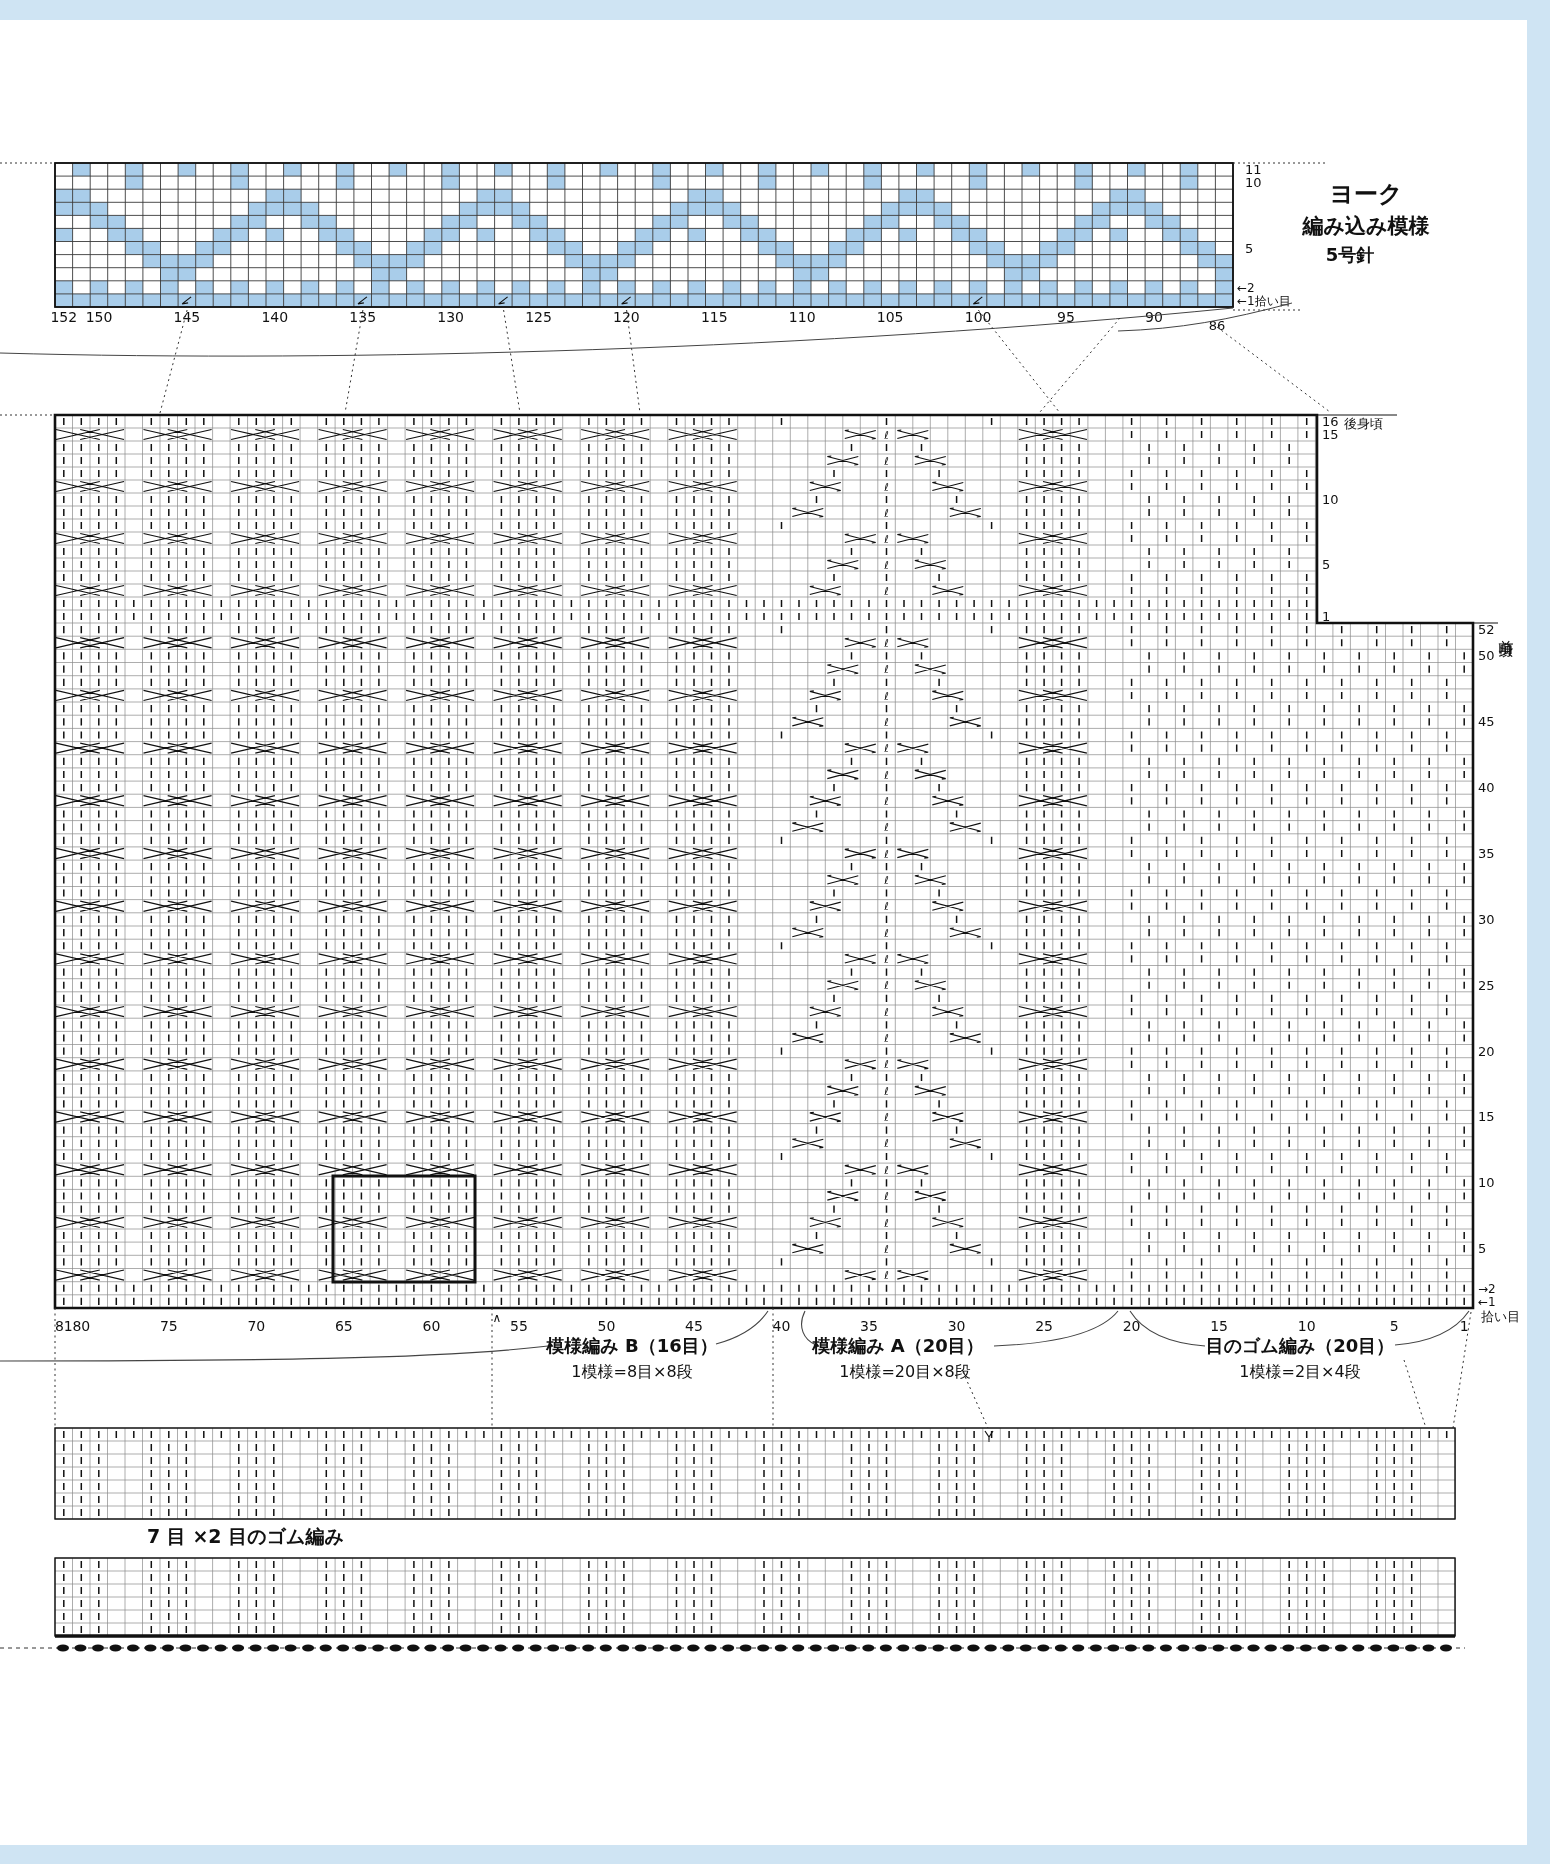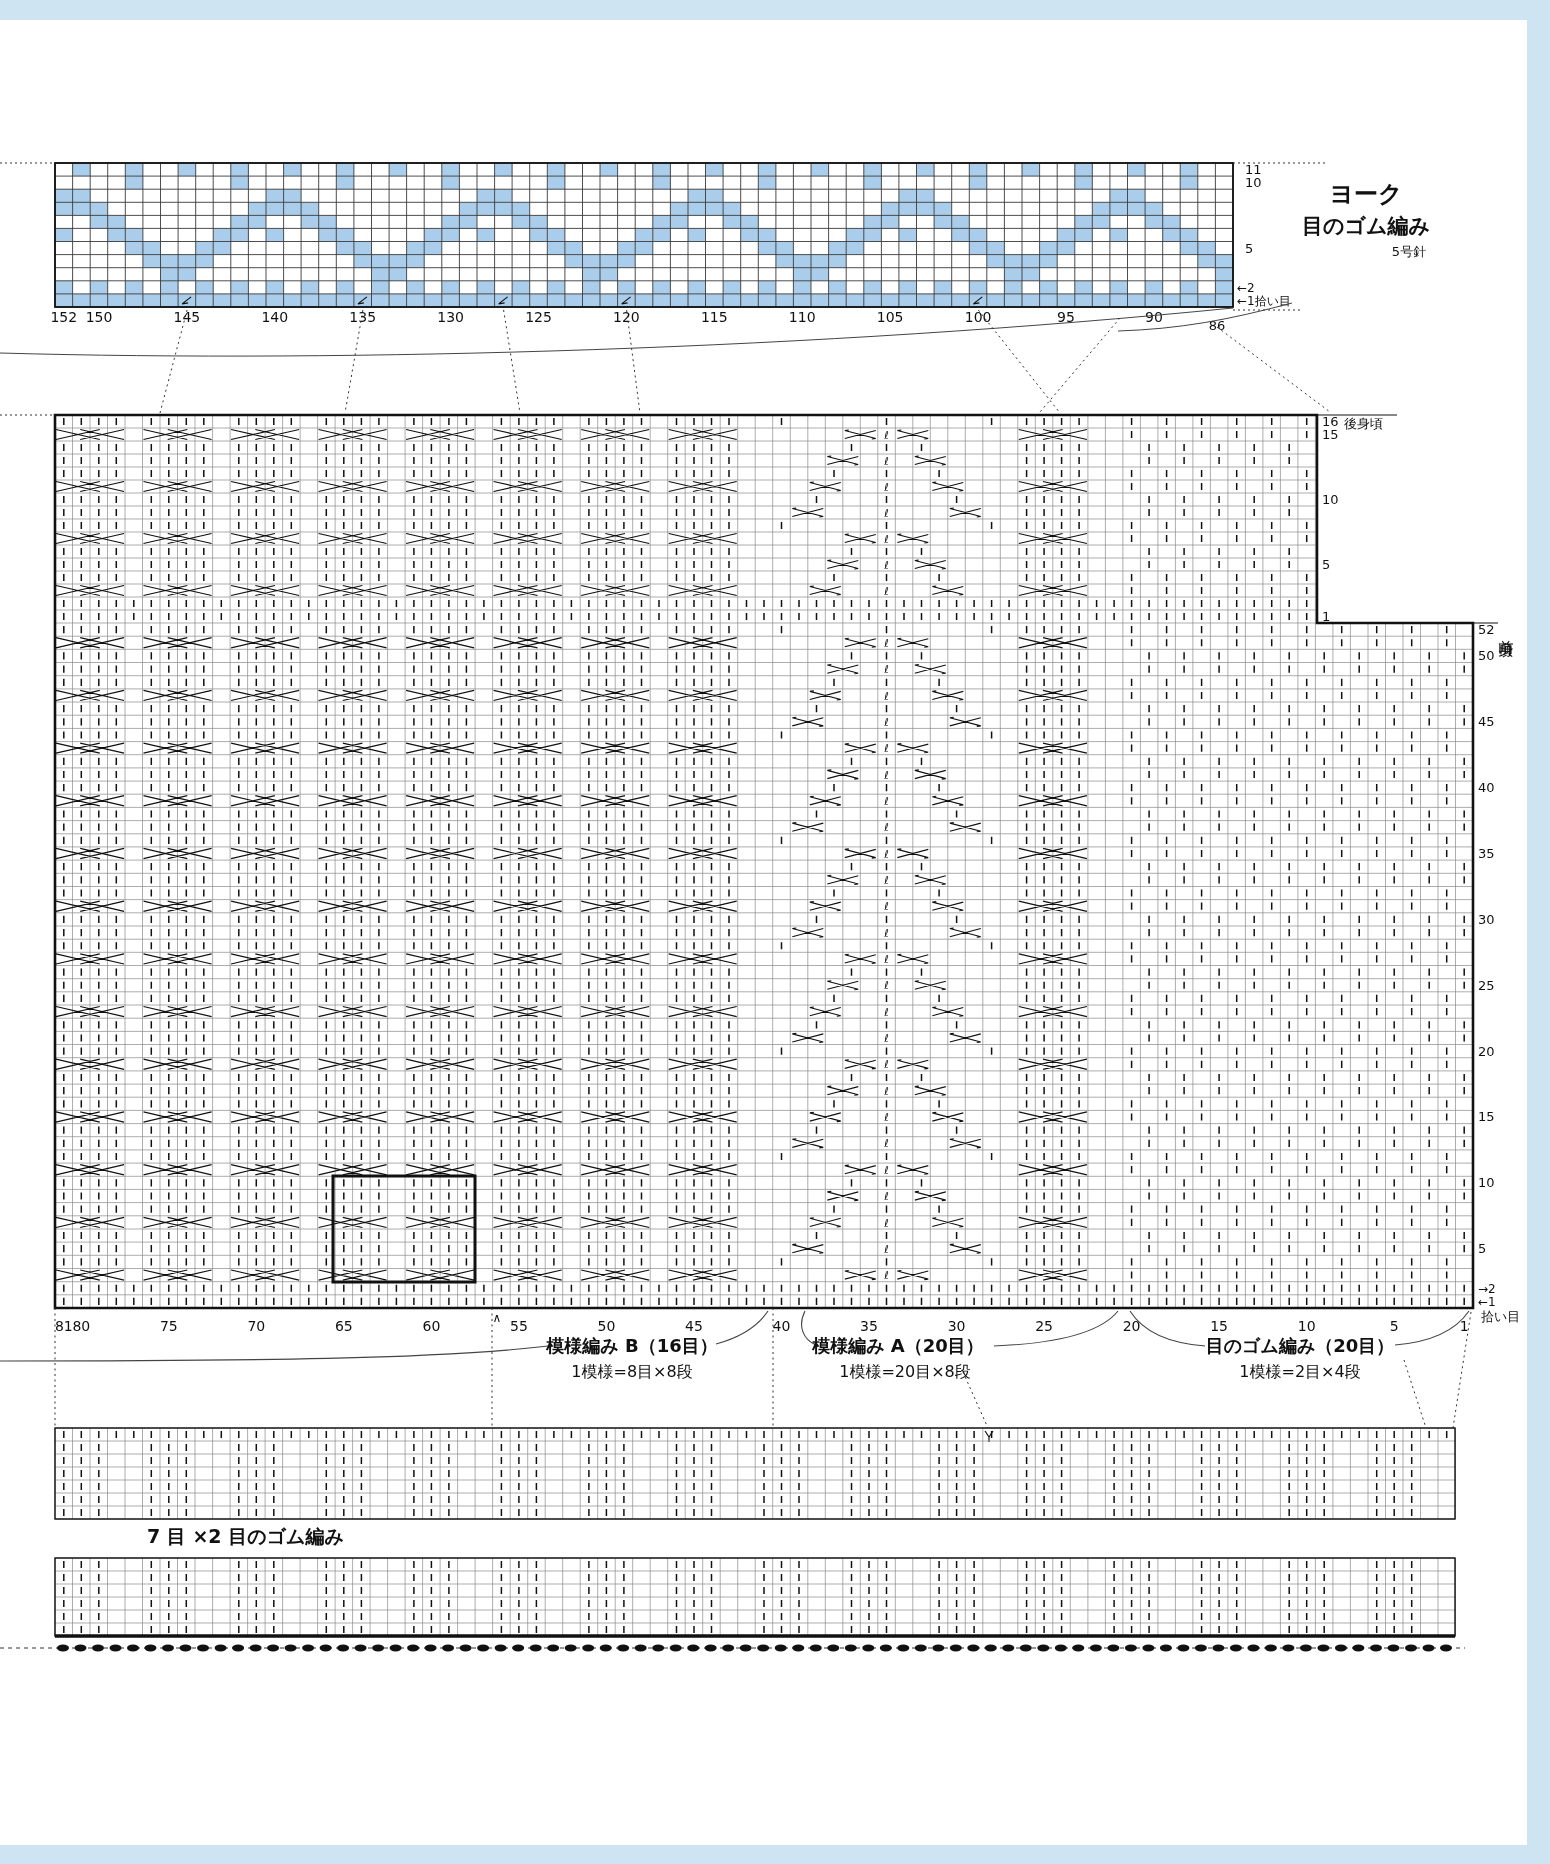--- a/index.html
+++ b/index.html
@@ -501,22 +501,22 @@
           <ellipse cx="1358.4" cy="1648" rx="6" ry="3.4" fill="#111111"></ellipse>
           <ellipse cx="1376.0" cy="1648" rx="6" ry="3.4" fill="#111111"></ellipse>
           <ellipse cx="1393.5" cy="1648" rx="6" ry="3.4" fill="#111111"></ellipse>
           <ellipse cx="1411.0" cy="1648" rx="6" ry="3.4" fill="#111111"></ellipse>
           <ellipse cx="1428.5" cy="1648" rx="6" ry="3.4" fill="#111111"></ellipse>
           <ellipse cx="1446.0" cy="1648" rx="6" ry="3.4" fill="#111111"></ellipse>
         </g>
       </svg></div>
 
 <div class="lbl ctr b" style="left:1366px;top:178px;font-size:24px;">ヨーク</div>
-<div class="lbl ctr b" style="left:1366px;top:212px;font-size:21px;">目のゴム編み</div>
-<div class="lbl ctr" style="left:1409px;top:243px;font-size:13px;">5号針</div>
+<div class="lbl ctr b" style="left:1366px;top:212px;font-size:21px;">編み込み模様</div>
+<div class="lbl ctr" style="left:1350px;top:243px;font-size:18px;font-weight:bold;">5号針</div>
 
 <div class="lbl" style="left:1344px;top:415px;font-size:13px;">後身頃</div>
 <div class="lbl vert" style="left:1496px;top:628px;font-size:15px;">前身頃</div>
 
 <div class="lbl ctr b" style="left:632px;top:1334px;font-size:18px;">模様編み B（16目）</div>
 <div class="lbl ctr" style="left:632px;top:1362px;font-size:16px;">1模様=8目×8段</div>
 <div class="lbl ctr b" style="left:898px;top:1334px;font-size:18px;">模様編み A（20目）</div>
 <div class="lbl ctr" style="left:905px;top:1362px;font-size:16px;">1模様=20目×8段</div>
 <div class="lbl ctr b" style="left:1300px;top:1334px;font-size:18px;">目のゴム編み（20目）</div>
 <div class="lbl ctr" style="left:1300px;top:1362px;font-size:16px;">1模様=2目×4段</div>

